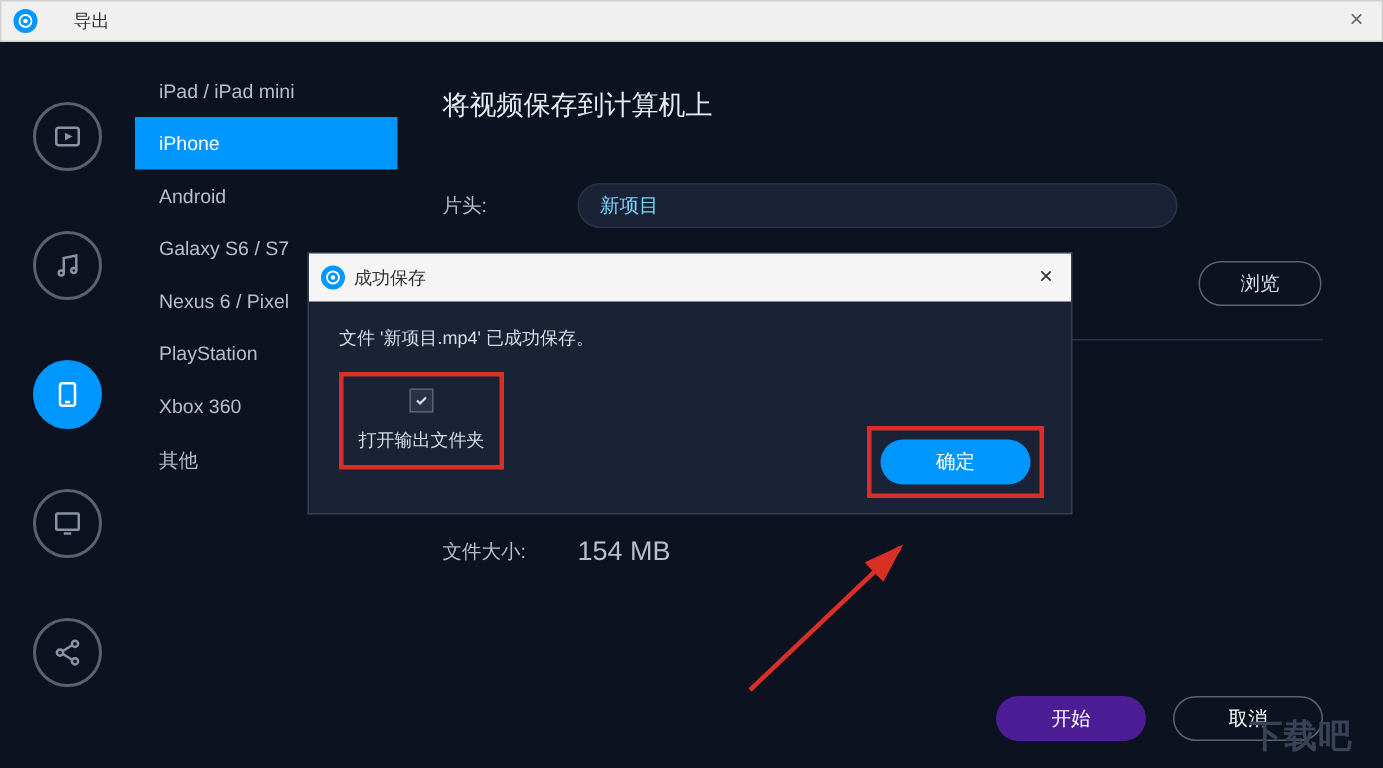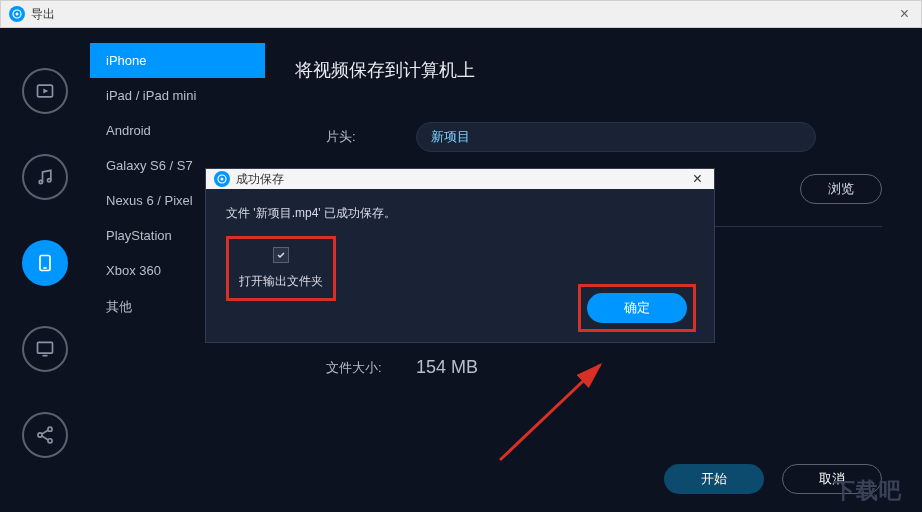--- a/index.html
+++ b/index.html
@@ -1,50 +1,50 @@
 <!DOCTYPE html>
 <html><head>
 <meta charset="utf-8">
 <style>
 * { margin: 0; padding: 0; box-sizing: border-box; font-family: "Microsoft YaHei", Arial, sans-serif; }
 body { width: 922px; height: 512px; background: #0d1220; overflow: hidden; position: relative; }
 
-.titlebar { height: 28px; background: #f0f0f0; display: flex; align-items: center; padding: 0 8px; border: 1px solid #d0d0d0; }
+.titlebar { height: 28px; background: #f0f0f0; display: flex; align-items: center; padding: 0 8px; border: 1px solid #d0d0d0; gap: 18px; }
 .titlebar .app-icon { width: 16px; height: 16px; background: #0096ff; border-radius: 50%; display: flex; align-items: center; justify-content: center; margin-right: 6px; }
 .titlebar .app-icon svg { width: 10px; height: 10px; }
 .titlebar .title { font-size: 12px; color: #333; }
 .titlebar .close { margin-left: auto; font-size: 16px; color: #666; cursor: pointer; padding: 0 4px; }
 
 .main { display: flex; height: 484px; background: #0d1220; }
 
 .sidebar-icons { width: 90px; display: flex; flex-direction: column; align-items: center; padding-top: 40px; gap: 40px; }
 .icon-btn { width: 46px; height: 46px; border-radius: 50%; border: 2px solid #5a6272; display: flex; align-items: center; justify-content: center; cursor: pointer; }
 .icon-btn svg { width: 20px; height: 20px; stroke: #8a92a5; fill: none; stroke-width: 2; }
 .icon-btn.active { background: #0096ff; border-color: #0096ff; }
 .icon-btn.active svg { stroke: #fff; }
 
 .device-list { width: 175px; padding-top: 15px; }
 .device-list .item { padding: 10px 16px; color: #b8bfc9; font-size: 13px; cursor: pointer; }
 .device-list .item.selected { background: #0096ff; color: #fff; }
 
 .content { flex: 1; padding: 30px 40px 0 30px; position: relative; }
 .content h2 { color: #e8ebf0; font-size: 18px; font-weight: normal; margin-bottom: 40px; }
 .row { display: flex; align-items: center; margin-bottom: 22px; }
-.row .label { width: 90px; color: #b8bfc9; font-size: 13px; margin-left: 31px; }
+.row .label { width: 90px; color: #b8bfc9; font-size: 13px; }
 .input-field { flex: 1; max-width: 400px; height: 30px; background: #1a2236; border: 1px solid #2a3248; border-radius: 15px; padding: 0 14px; color: #7dd3fc; font-size: 13px; display: flex; align-items: center; }
 .browse-btn { width: 82px; height: 30px; border: 1px solid #5a6272; border-radius: 15px; background: transparent; color: #d8dce5; font-size: 13px; margin-left: 14px; cursor: pointer; }
 .value-text { color: #b8bfc9; font-size: 18px; }
 .divider { border: none; border-top: 1px solid #2a3248; margin: 10px 0 20px 0; }
 
 .bottom-bar { position: absolute; bottom: 18px; right: 40px; display: flex; gap: 18px; }
-.btn-primary { width: 100px; height: 30px; background: #0c4a6e; border: none; border-radius: 15px; color: #fff; font-size: 13px; cursor: pointer; }
+.btn-primary { width: 100px; height: 30px; background: #4c1d95; border: none; border-radius: 15px; color: #fff; font-size: 13px; cursor: pointer; }
 .btn-secondary { width: 100px; height: 30px; background: transparent; border: 1px solid #5a6272; border-radius: 15px; color: #ffffff; font-size: 13px; cursor: pointer; }
 
 .modal { position: absolute; left: 205px; top: 168px; width: 510px; height: 175px; background: #1a2236; border: 1px solid #333c50; }
-.modal-header { height: 20px; background: #f5f5f5; display: flex; align-items: center; padding: 0 8px; }
+.modal-header { height: 32px; background: #f5f5f5; display: flex; align-items: center; padding: 0 8px; }
 .modal-header .m-icon { width: 16px; height: 16px; background: #0096ff; border-radius: 50%; margin-right: 6px; display: flex; align-items: center; justify-content: center; }
 .modal-header .m-icon svg { width: 10px; height: 10px; }
 .modal-header .m-title { font-size: 12px; color: #333; }
 .modal-header .m-close { margin-left: auto; font-size: 16px; color: #333; cursor: pointer; padding: 0 4px; }
 .modal-body { padding: 16px 20px; color: #d8dce5; font-size: 12px; }
 .checkbox-row { margin-top: 14px; border: 3px solid #d93025; padding: 8px 10px; display: inline-flex; align-items: center; gap: 10px; flex-direction: column; }
 .checkbox { width: 16px; height: 16px; background: #2a3248; border: 1px solid #5a6272; display: flex; align-items: center; justify-content: center; cursor: pointer; }
 .checkbox svg { width: 10px; height: 10px; }
 .modal-footer { position: absolute; bottom: 10px; right: 18px; border: 3px solid #d93025; padding: 6px; }
 .modal-ok { width: 100px; height: 30px; background: #0096ff; border: none; border-radius: 15px; color: #fff; font-size: 13px; cursor: pointer; }
@@ -100,22 +100,22 @@
           <circle cx="18" cy="5" r="2.5"></circle>
           <circle cx="6" cy="12" r="2.5"></circle>
           <circle cx="18" cy="19" r="2.5"></circle>
           <line x1="8" y1="11" x2="16" y2="6"></line>
           <line x1="8" y1="13" x2="16" y2="18"></line>
         </svg>
     </div>
   </div>
 
   <div class="device-list">
+    <div class="item">iPad / iPad mini</div>
     <div class="item selected">iPhone</div>
-    <div class="item">iPad / iPad mini</div>
     <div class="item">Android</div>
     <div class="item">Galaxy S6 / S7</div>
     <div class="item">Nexus 6 / Pixel</div>
     <div class="item">PlayStation</div>
     <div class="item">Xbox 360</div>
     <div class="item">其他</div>
   </div>
 
   <div class="content">
     <h2>将视频保存到计算机上</h2>

